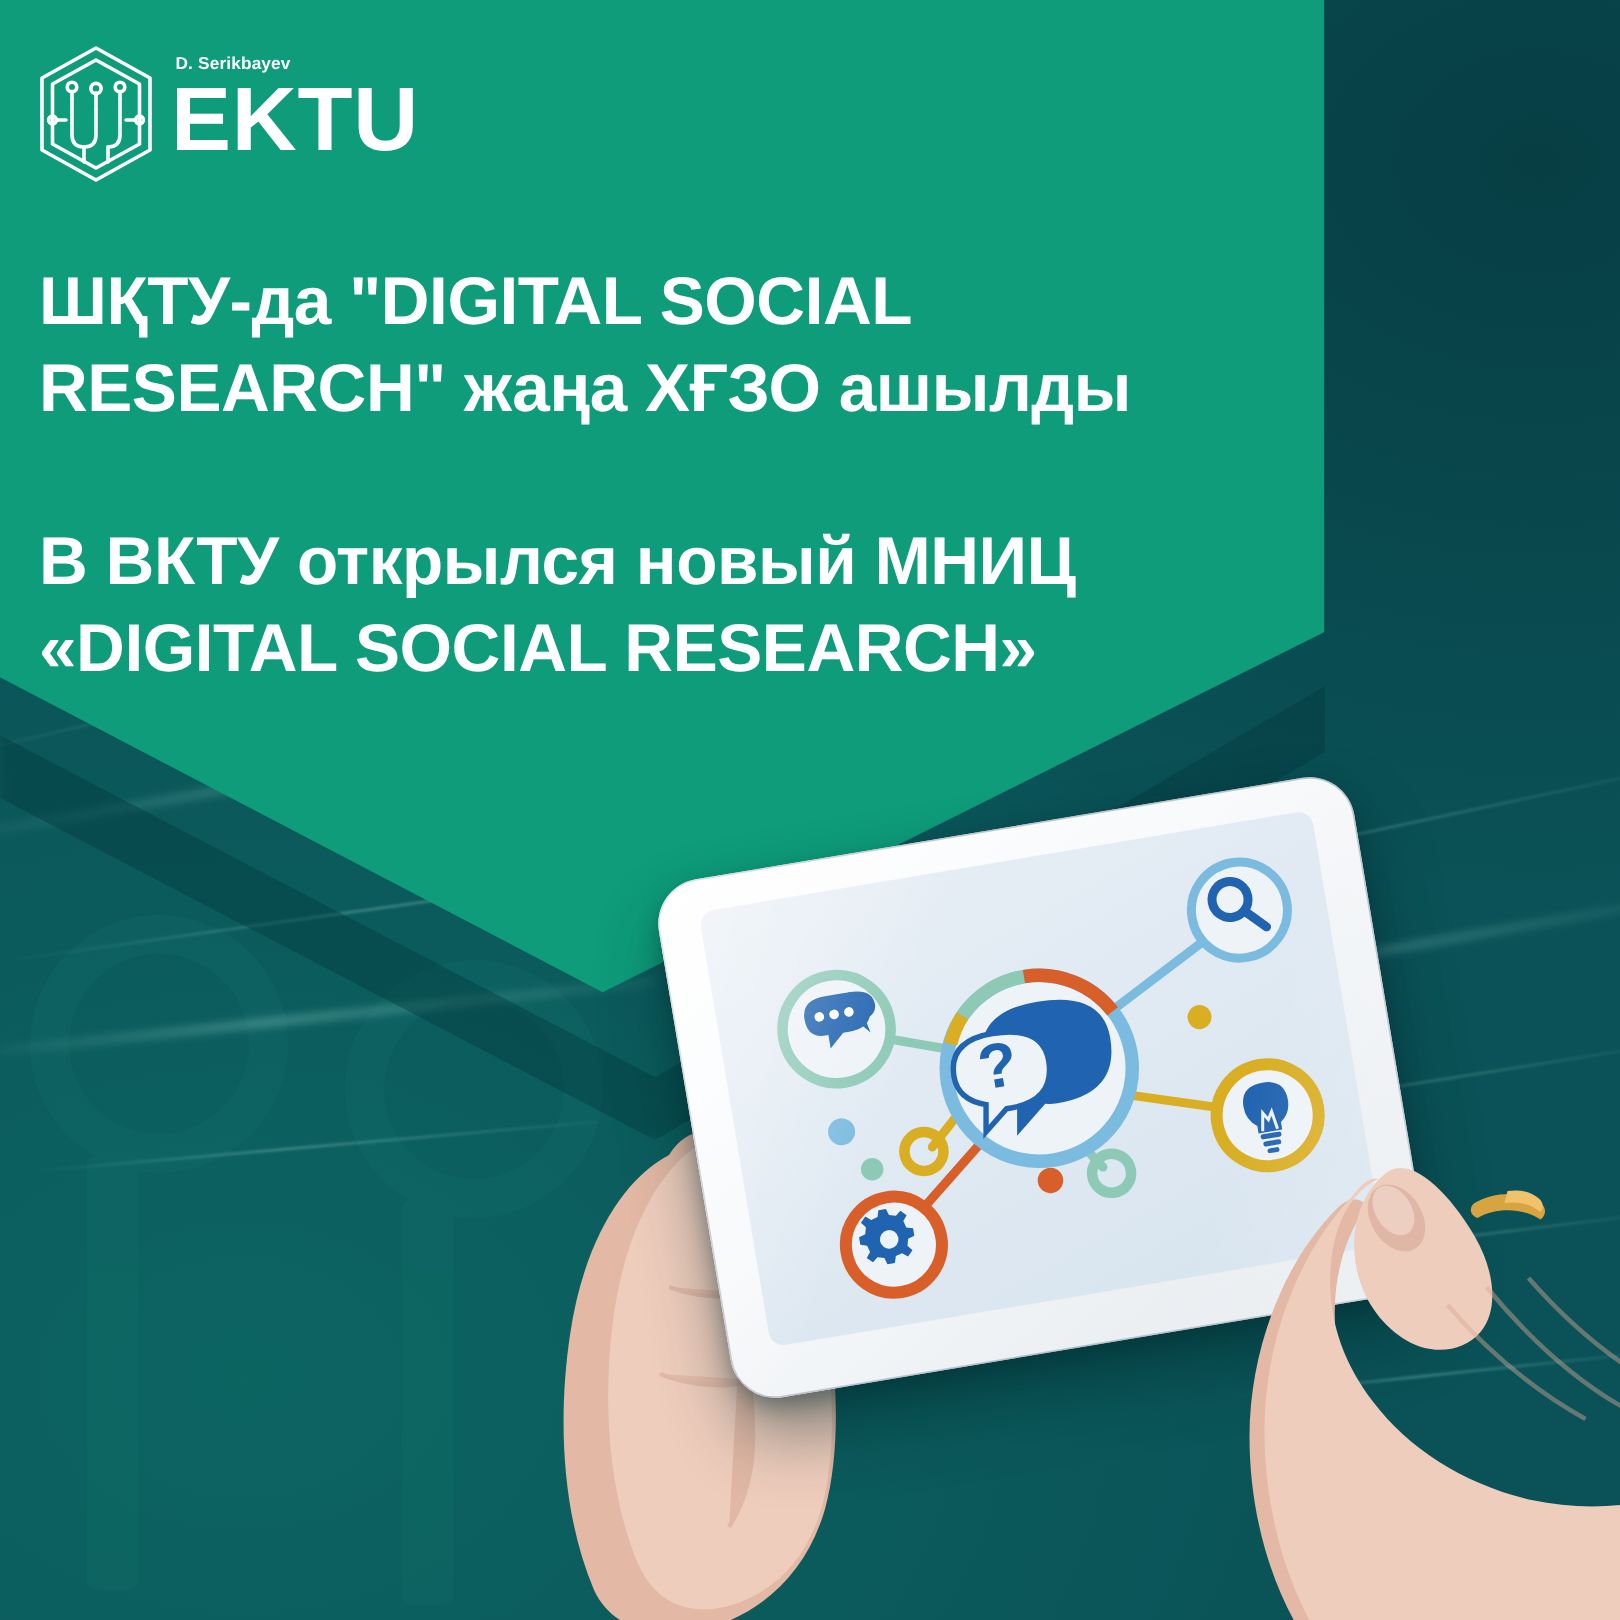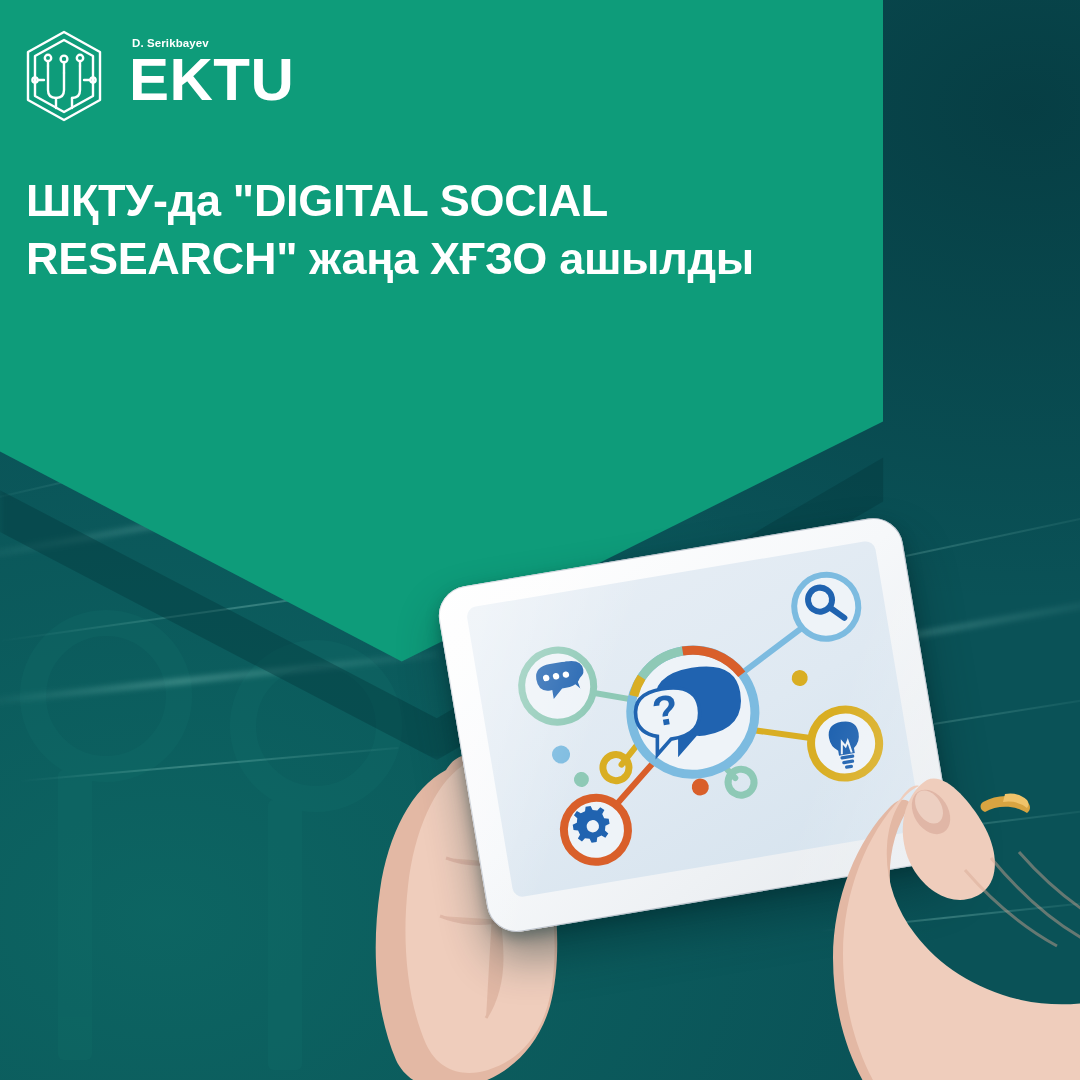--- a/index.html
+++ b/index.html
@@ -40,21 +40,21 @@
     clip-path:polygon(0 0, 100% 0, 100% 60.2%, 45.5% 94.5%, 0 64.5%);
   }
   .banner-shadow{
     position:absolute;left:0;top:0;width:960px;height:760px;
     background:rgba(3,56,60,.40);
     clip-path:polygon(0 64.5%, 45.5% 94.5%, 92% 60.2%, 92% 66%, 45.5% 100%, 0 70%);
     filter:blur(3px);
   }
 
   
-  .logo-wrap{position:absolute;left:22px;top:28px;display:flex;align-items:center;gap:23px;}
+  .logo-wrap{position:absolute;left:22px;top:28px;display:flex;align-items:center;gap:8px;}
   .logo-mark{width:84px;height:96px;flex:0 0 auto;}
   .logo-text{display:flex;flex-direction:column;line-height:1;padding-bottom:4px;}
   .logo-sub{
     color:#fff;font-size:11.5px;font-weight:700;letter-spacing:.1px;
     margin:0 0 1px 3px;white-space:nowrap;
   }
   .logo-main{
     color:#fff;font-size:60px;font-weight:700;letter-spacing:.5px;
     white-space:nowrap;
   }
@@ -168,20 +168,21 @@
     </svg>
     <span class="logo-text">
       <span class="logo-sub">D. Serikbayev</span>
       <span class="logo-main">EKTU</span>
     </span>
   </div>
 
 
   <div class="headlines">
     <p class="hl hl-kk">ШҚТУ-да "DIGITAL SOCIAL RESEARCH" жаңа ХҒЗО ашылды</p>
+    <p class="hl hl-ru">В ВКТУ открылся новый МНИЦ «DIGITAL SOCIAL RESEARCH»</p>
   </div>
 
   <div class="photo">
 
     <svg class="hand hand-left" viewBox="0 0 290 360">
       <path class="skin-b" d="M96 40 C62 58 38 104 30 160 C22 214 24 278 46 330 C58 356 88 364 120 356 C158 346 188 318 200 276 C212 232 208 170 196 120 C184 68 150 22 120 24 C110 25 102 30 96 40 Z"></path>
       <path class="skin-a" d="M112 36 C84 56 64 102 58 156 C52 208 56 268 76 314 C88 340 112 348 138 340 C170 330 192 304 200 266 C209 224 204 166 192 120 C180 72 150 30 126 30 C120 30 116 32 112 36 Z"></path>
       <path class="skin-c" d="M150 44 C140 66 138 96 142 130 C146 164 152 196 152 228 C152 252 146 272 136 288" fill="none" stroke="#d7a894" stroke-width="3" opacity=".55"></path>
       <path class="skin-c" d="M96 128 C112 134 130 136 148 132" fill="none" stroke="#d2a191" stroke-width="3" opacity=".5"></path>
       <path class="skin-c" d="M90 186 C110 194 134 196 154 190" fill="none" stroke="#d2a191" stroke-width="3" opacity=".45"></path>

